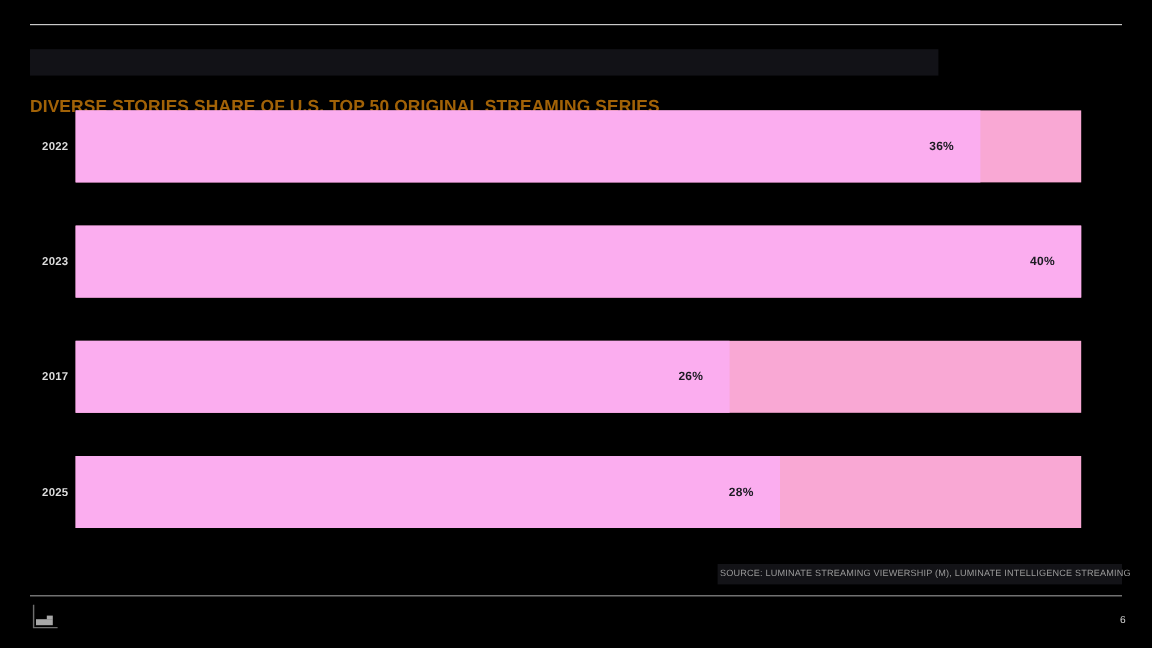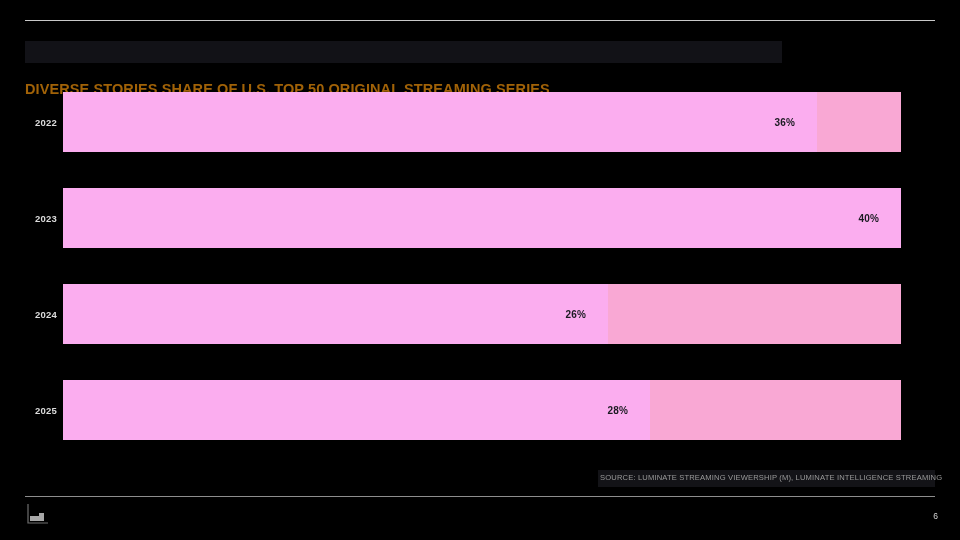--- a/index.html
+++ b/index.html
@@ -173,21 +173,21 @@
         </div>
       </div>
       <div class="row" style="top: 103px; padding-left: 32px;">
         <div class="row-label">2023</div>
         <div class="track">
           <div class="bar-fill" style="width: 838px;"></div>
           <div class="bar-value" style="right: 22px;">40%</div>
         </div>
       </div>
       <div class="row" style="top: 199px;">
-        <div class="row-label">2024</div>
+        <div class="row-label">2017</div>
         <div class="track">
           <div class="bar-fill" style="width: 545px;"></div>
           <div class="bar-value" style="right: 315px;">26%</div>
         </div>
       </div>
       <div class="row" style="top: 295px;">
         <div class="row-label">2025</div>
         <div class="track">
           <div class="bar-fill" style="width: 587px;"></div>
           <div class="bar-value" style="right: 273px; margin-left: 24px;">28%</div>

